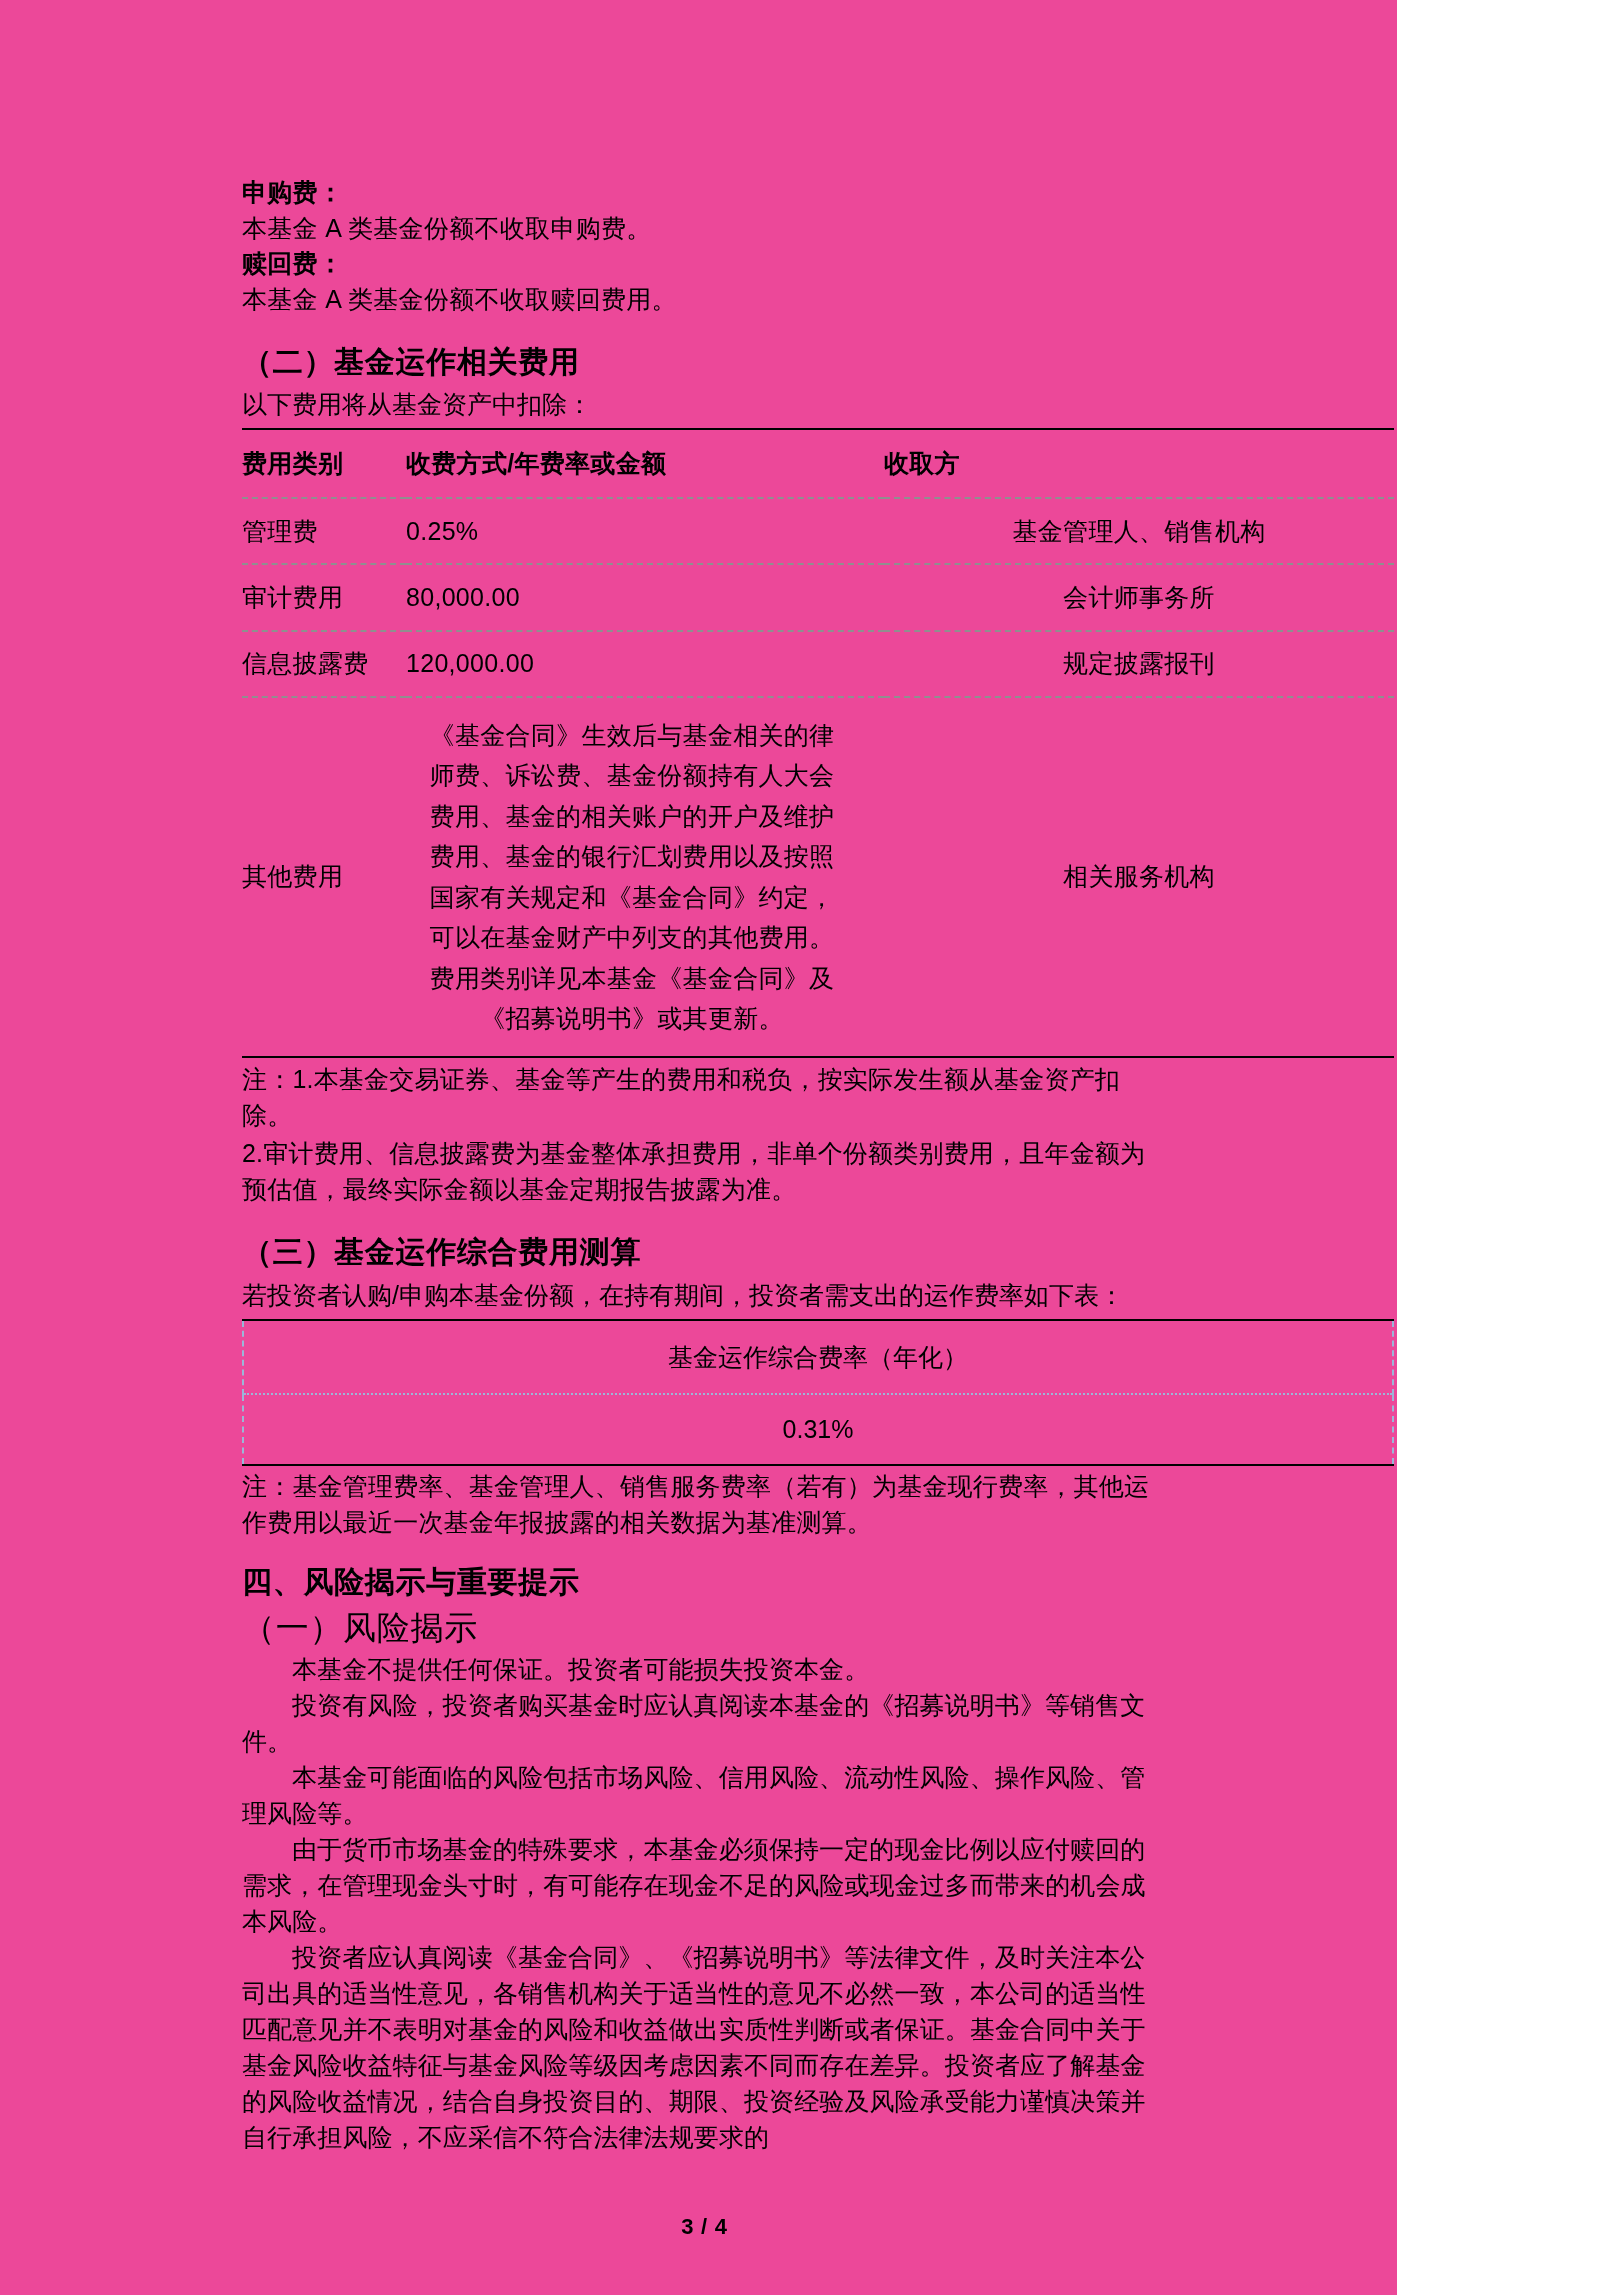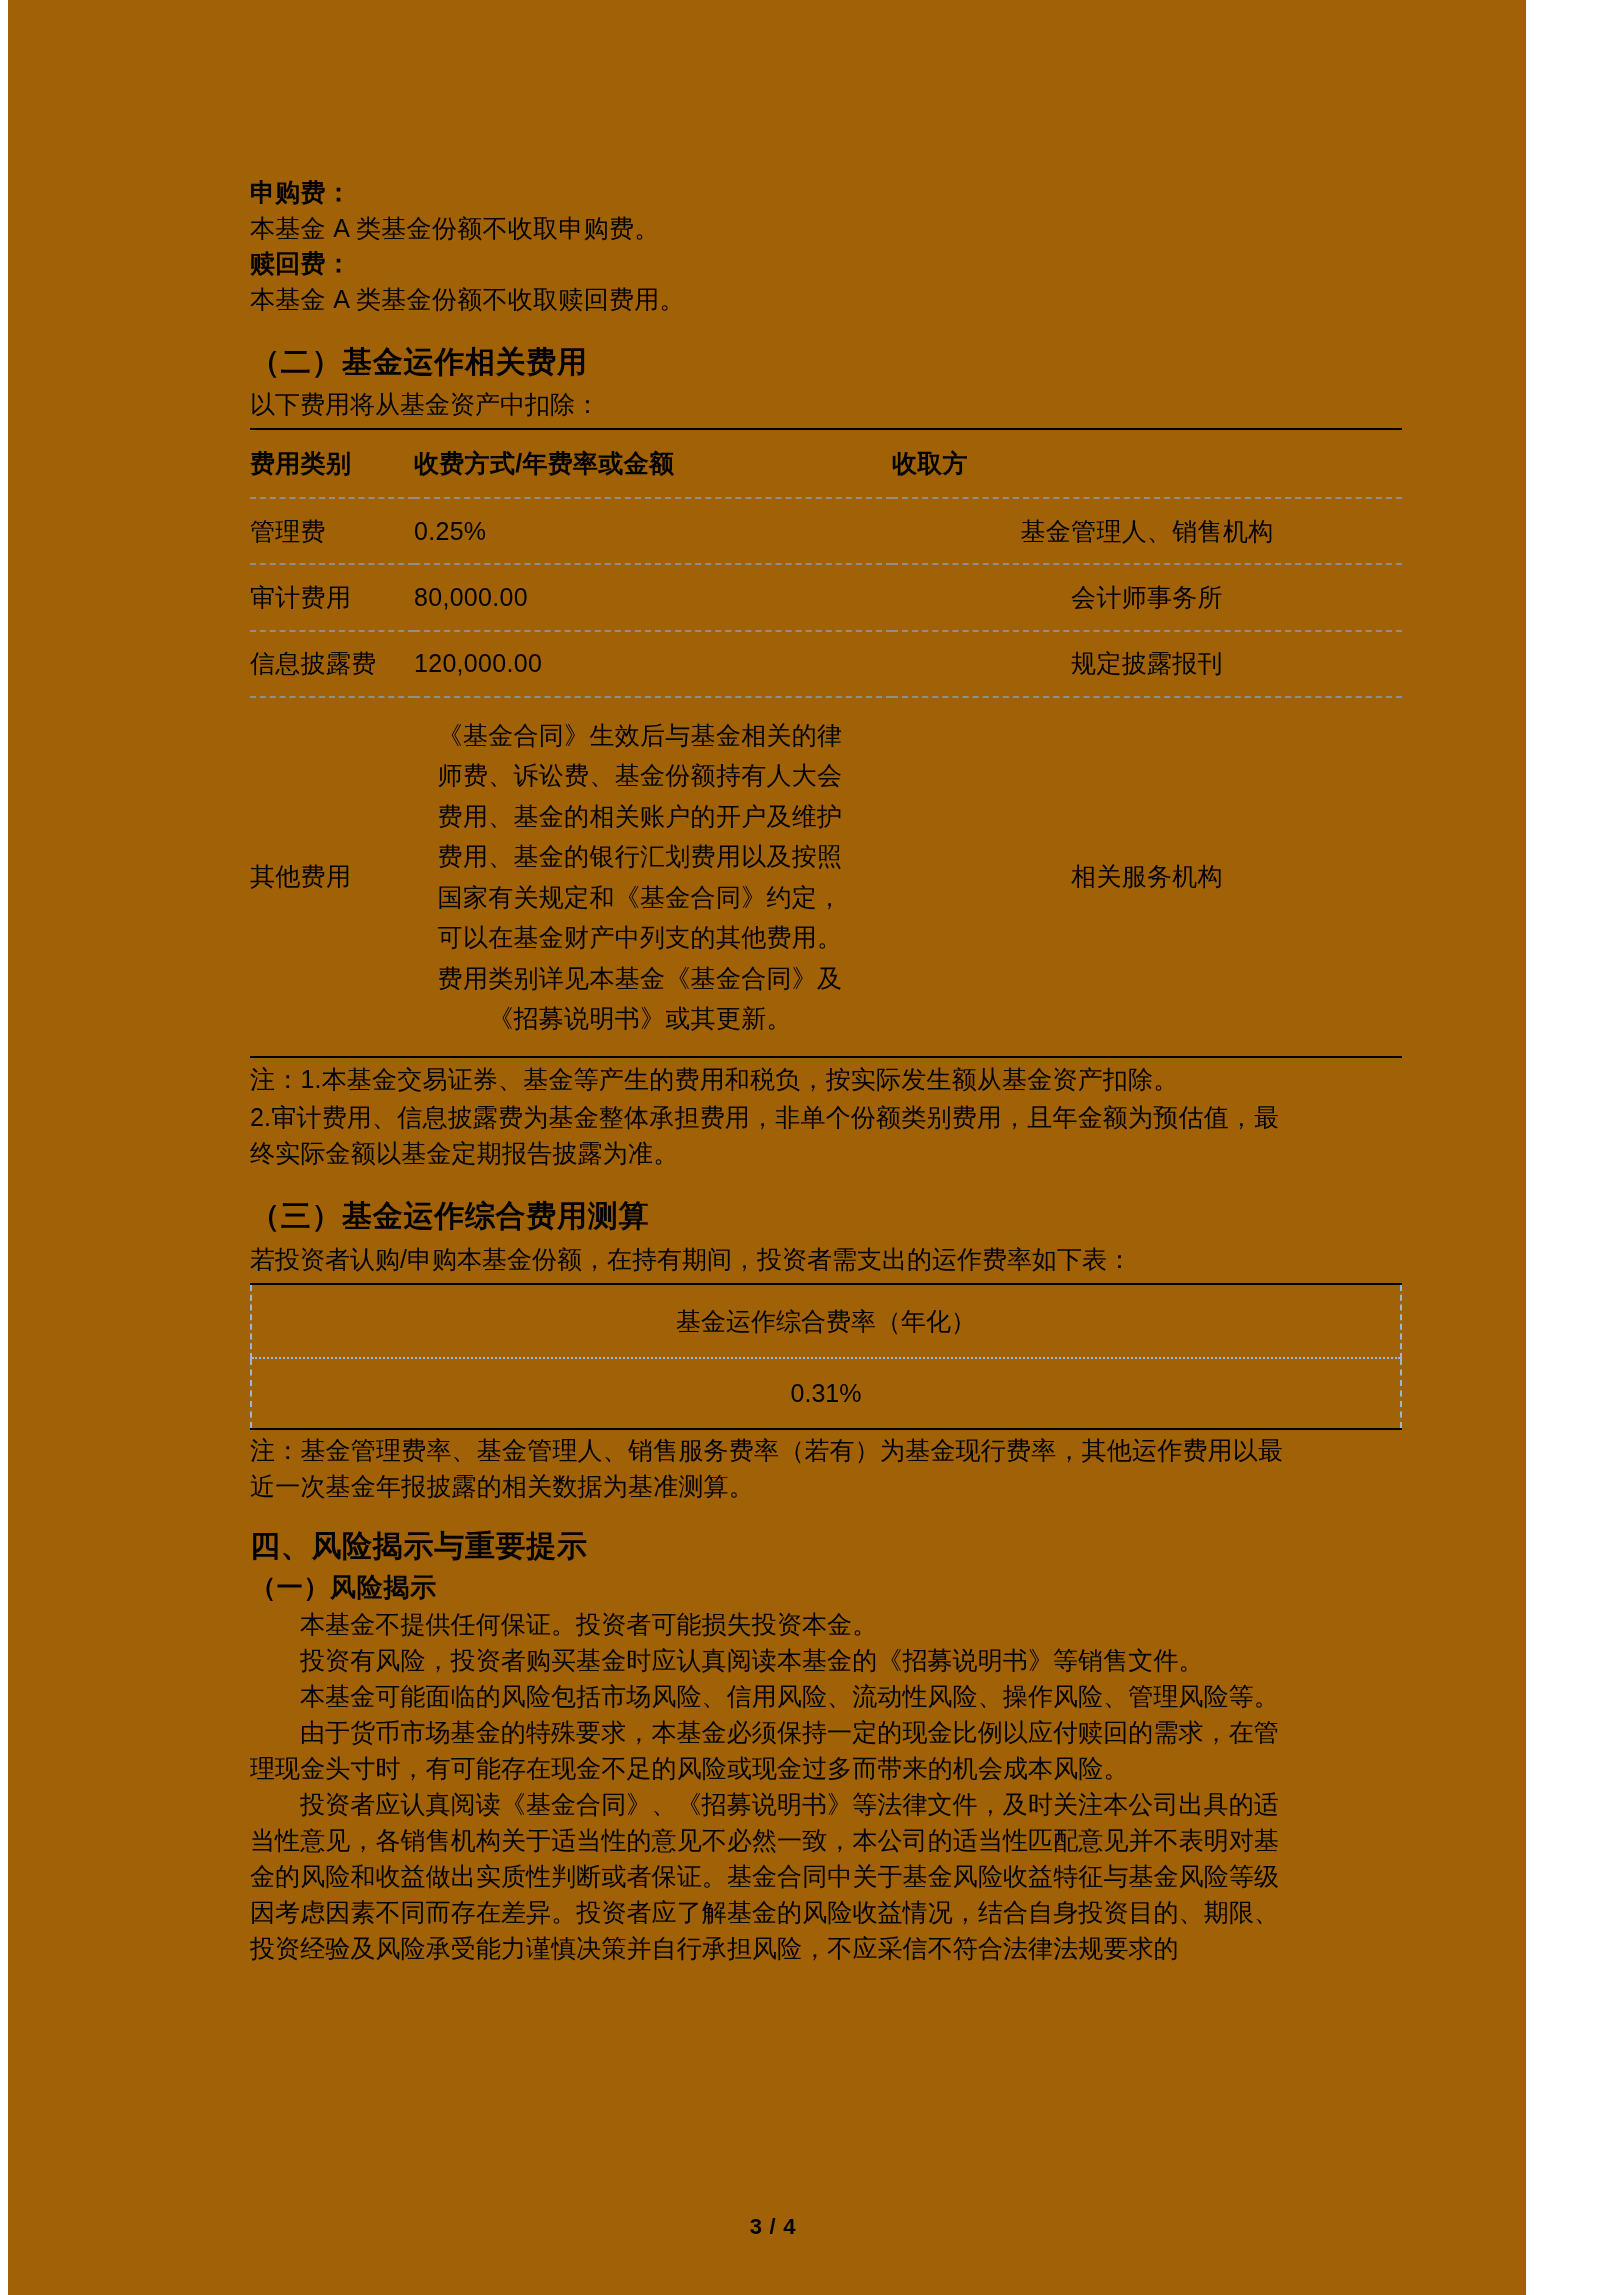--- a/index.html
+++ b/index.html
@@ -6,27 +6,26 @@
     margin: 0;
     padding: 0;
     background: #ffffff;
   }
   body {
     font-family: "Liberation Sans", "DejaVu Sans", sans-serif;
     color: #000000;
   }
   .page {
     position: relative;
-    width: 1518px;
+    width: 1397px;
     height: 2295px;
-    background: #a16207;
+    background: #ec4899;
     box-sizing: border-box;
     padding: 175px 230px 0 242px;
     overflow: hidden;
-    margin-left: 8px;
   }
   .line {
     font-size: 25px;
     line-height: 1.42;
     letter-spacing: 0.3px;
   }
   .line-bold {
     font-size: 25px;
     line-height: 1.42;
     font-weight: bold;
@@ -36,22 +35,22 @@
     font-size: 30px;
     font-weight: bold;
     margin: 25px 0 3.9px 0;
     letter-spacing: 0.7px;
     line-height: 1.35;
   }
   h2.sec-heading.tight {
     margin-top: 22px;
   }
   h3.sub-heading {
-    font-size: 26px;
-    font-weight: bold;
+    font-size: 33px;
+    font-weight: normal;
     margin: 0 0 1.3px 0;
     letter-spacing: 0.7px;
     line-height: 1.3;
   }
   .intro {
     font-size: 25px;
     line-height: 1.45;
     margin: 0 0 5.2px 0;
   }
 

